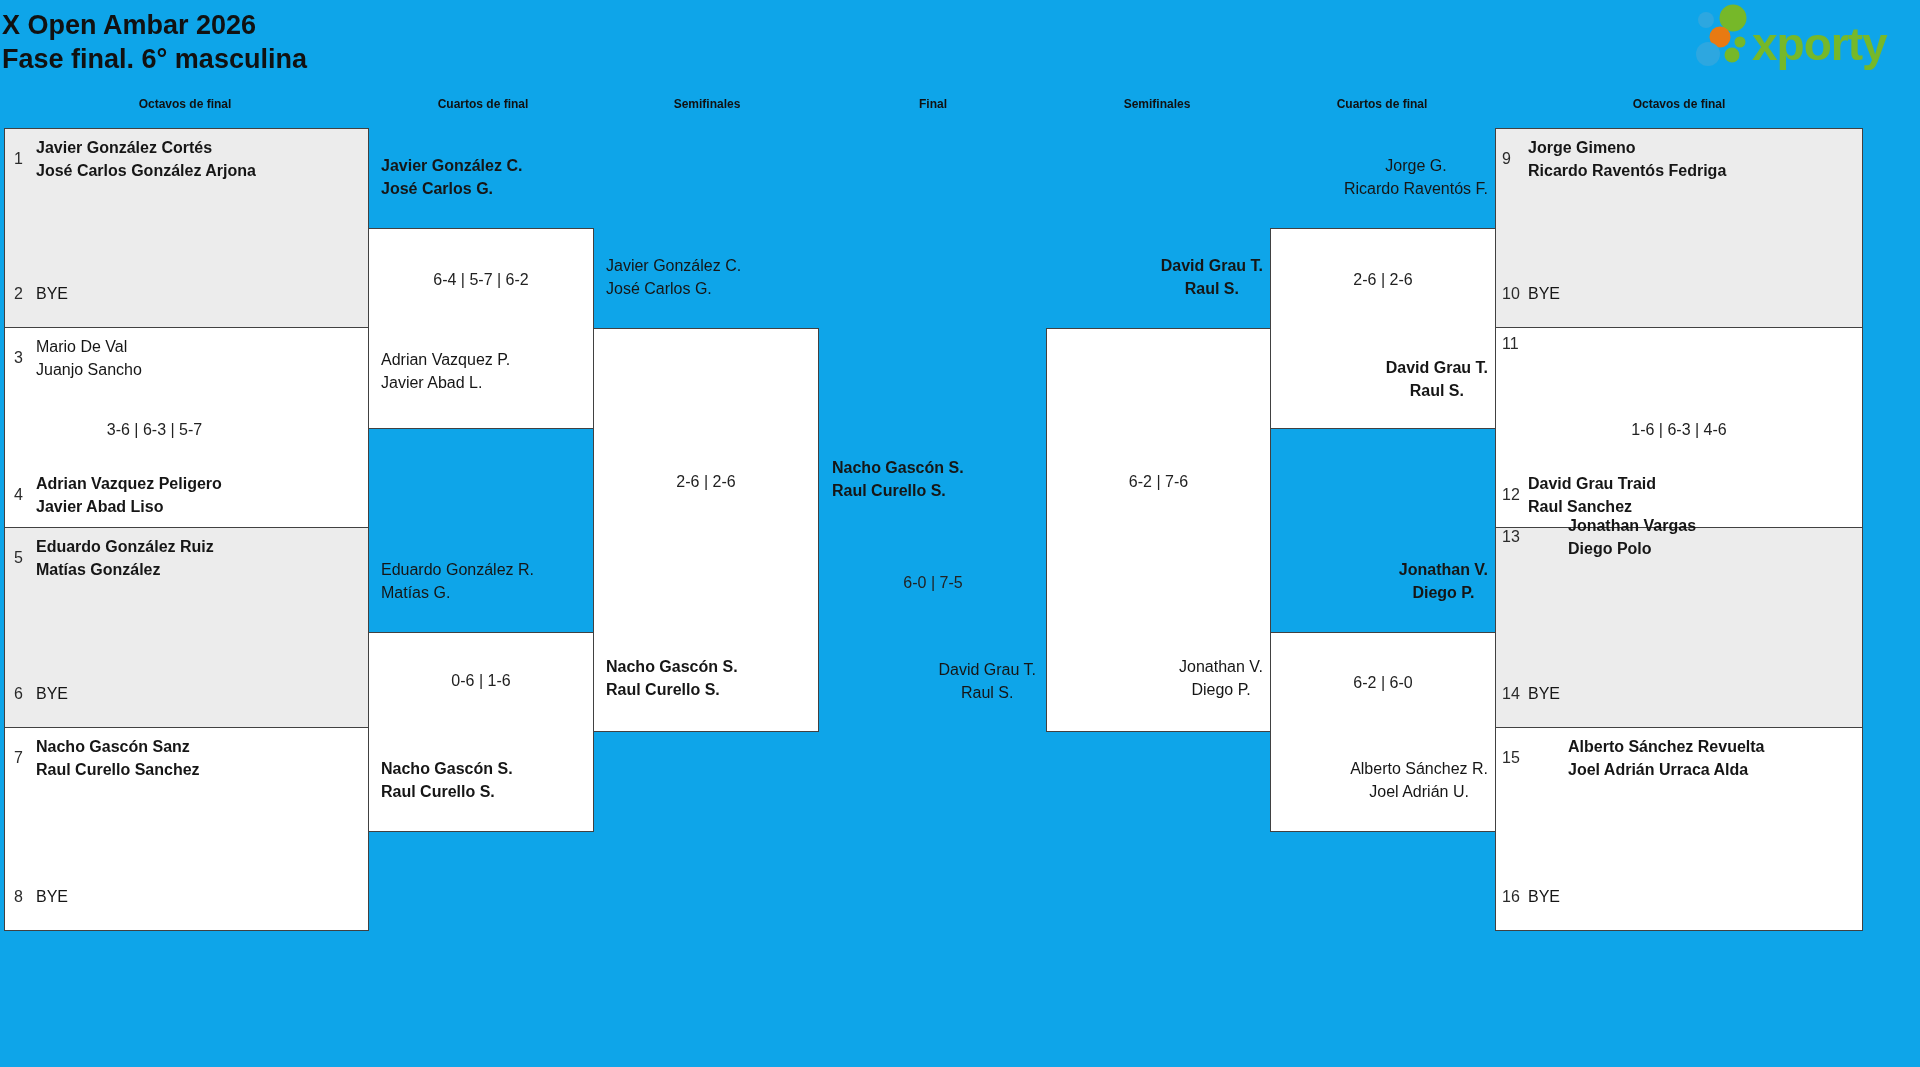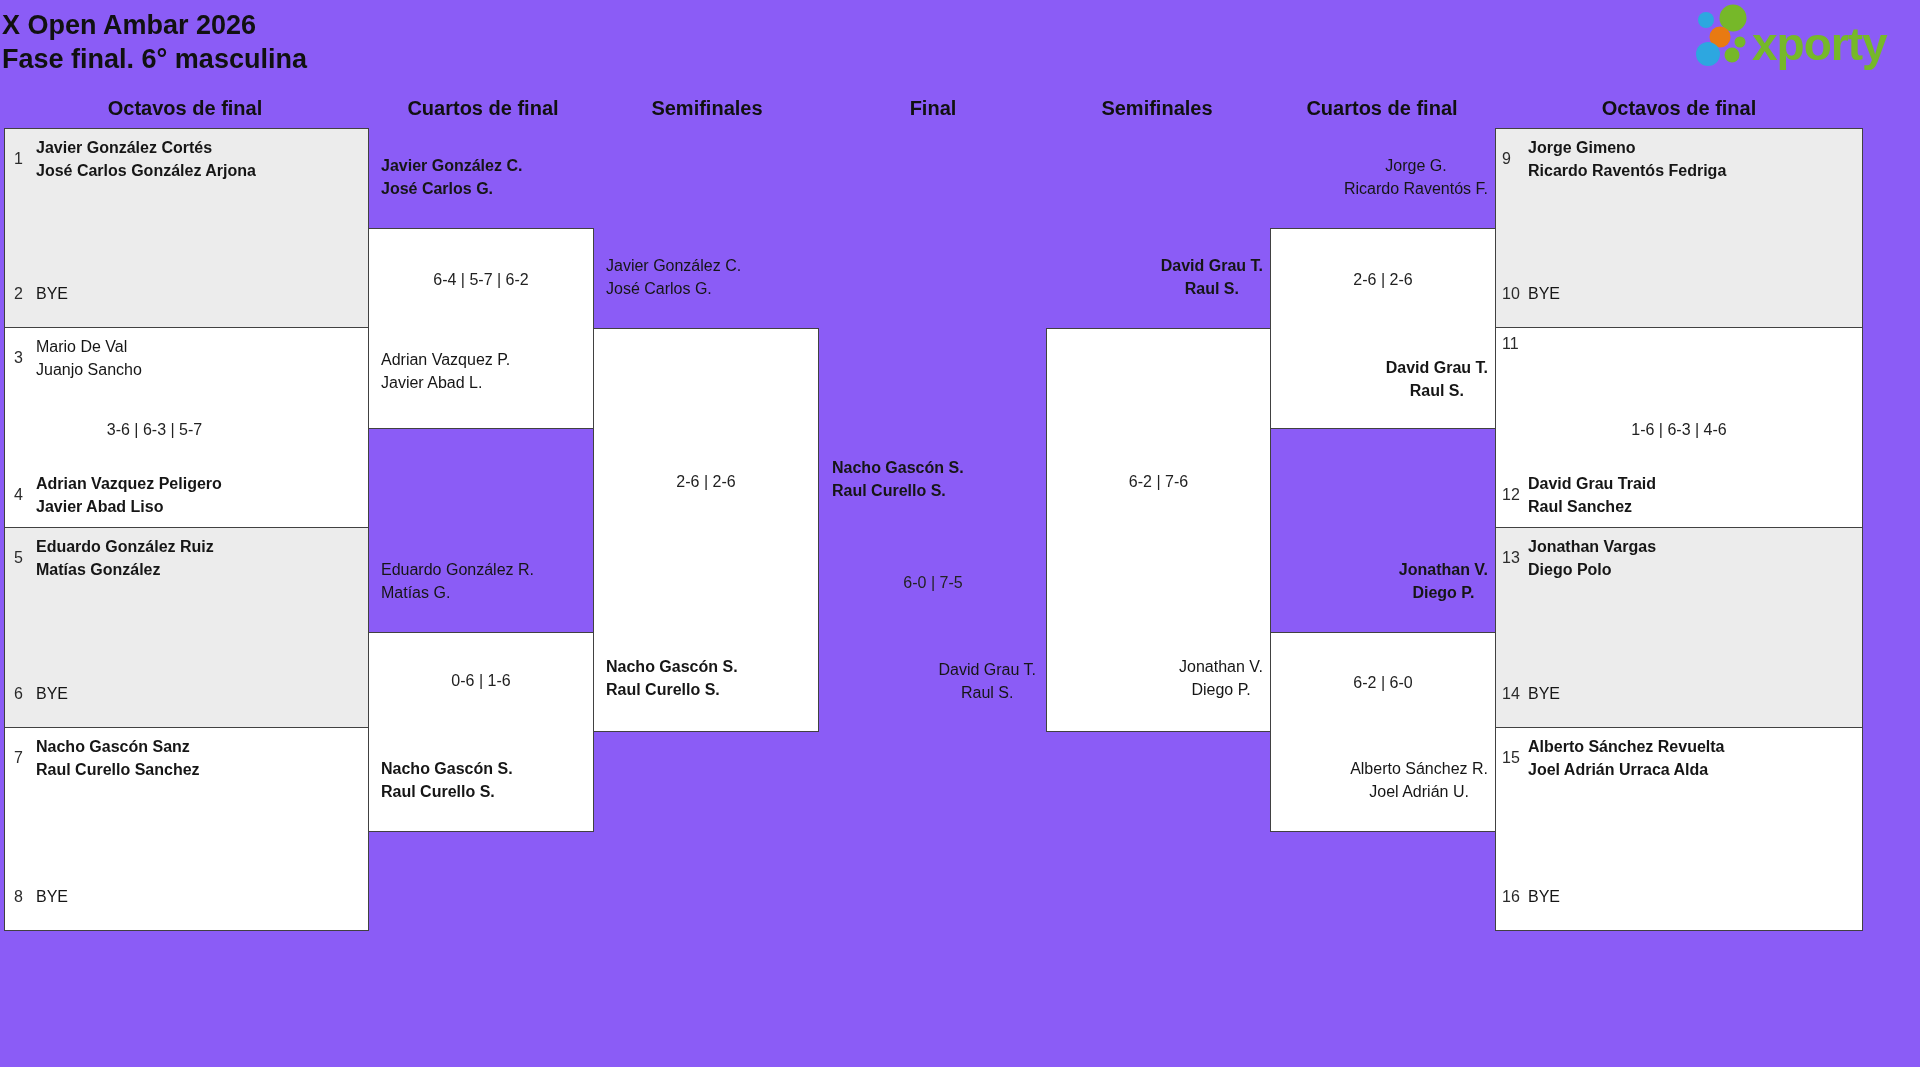--- a/index.html
+++ b/index.html
@@ -1,21 +1,21 @@
 <!DOCTYPE html>
 <html><head>
 <meta charset="utf-8">
 <style>
   html,body{margin:0;padding:0;background:#ffffff;}
-  .page{position:relative;width:1920px;height:1067px;background:#8b5cf6;overflow:hidden;
+  .page{position:relative;width:1920px;height:1067px;background:#0ea5e9;overflow:hidden;
         font-family:"Liberation Sans",sans-serif;color:#161616;}
   .title{position:absolute;left:2px;top:8px;font-size:27px;font-weight:700;line-height:34px;color:#111;}
   .logo{position:absolute;left:1686px;top:4px;}
   .logo-text{font-family:"Liberation Sans",sans-serif;font-weight:700;letter-spacing:-1px;}
-  .rh{position:absolute;top:97px;width:220px;text-align:center;font-size:20px;font-weight:700;color:#111;}
+  .rh{position:absolute;top:97px;width:220px;text-align:center;font-size:12px;font-weight:700;color:#111;}
   .box{position:absolute;border:1px solid #414141;box-sizing:border-box;background:#fff;}
   .box.grey{background:#ececec;}
   .slot{position:absolute;display:flex;align-items:center;}
   .seed{width:16px;margin-right:6px;font-size:16px;color:#2b2b2b;flex:none;}
   .seed.w2{width:20px;}
   .names{font-size:16px;line-height:23px;color:#161616;}
   .names.bold{font-weight:700;}
   .names.ra{text-align:center;}
   .free{position:absolute;}
   .right-anchor{position:absolute;text-align:right;}
@@ -215,35 +215,35 @@
   </div>
   <div class="score" style="left:1495px;top:419px;width:368px;">1-6 | 6-3 | 4-6</div>
   <div class="slot" style="left:1502px;top:472px;">
     <span class="seed w2">12</span>
     <div class="names bold">
       <div>David Grau Traid</div>
         <div>Raul Sanchez</div>
     </div>
   </div>
 
-  <div class="slot" style="left:1502px;top:535px;">
+  <div class="slot" style="left:1502px;top:514px;gap:40px;">
     <span class="seed w2">13</span>
     <div class="names bold">
       <div>Jonathan Vargas</div>
         <div>Diego Polo</div>
     </div>
   </div>
   <div class="slot" style="left:1502px;top:682px;justify-content:flex-end;">
     <span class="seed w2">14</span>
     <div class="names">
         <div>BYE</div>
       </div>
   </div>
 
-  <div class="slot" style="left:1502px;top:735px;">
+  <div class="slot" style="left:1502px;top:735px;gap:40px;">
     <span class="seed w2">15</span>
     <div class="names bold">
       <div>Alberto Sánchez Revuelta</div>
         <div>Joel Adrián Urraca Alda</div>
     </div>
   </div>
   <div class="slot" style="left:1502px;top:885px;">
     <span class="seed w2">16</span>
     <div class="names">
         <div>BYE</div>

